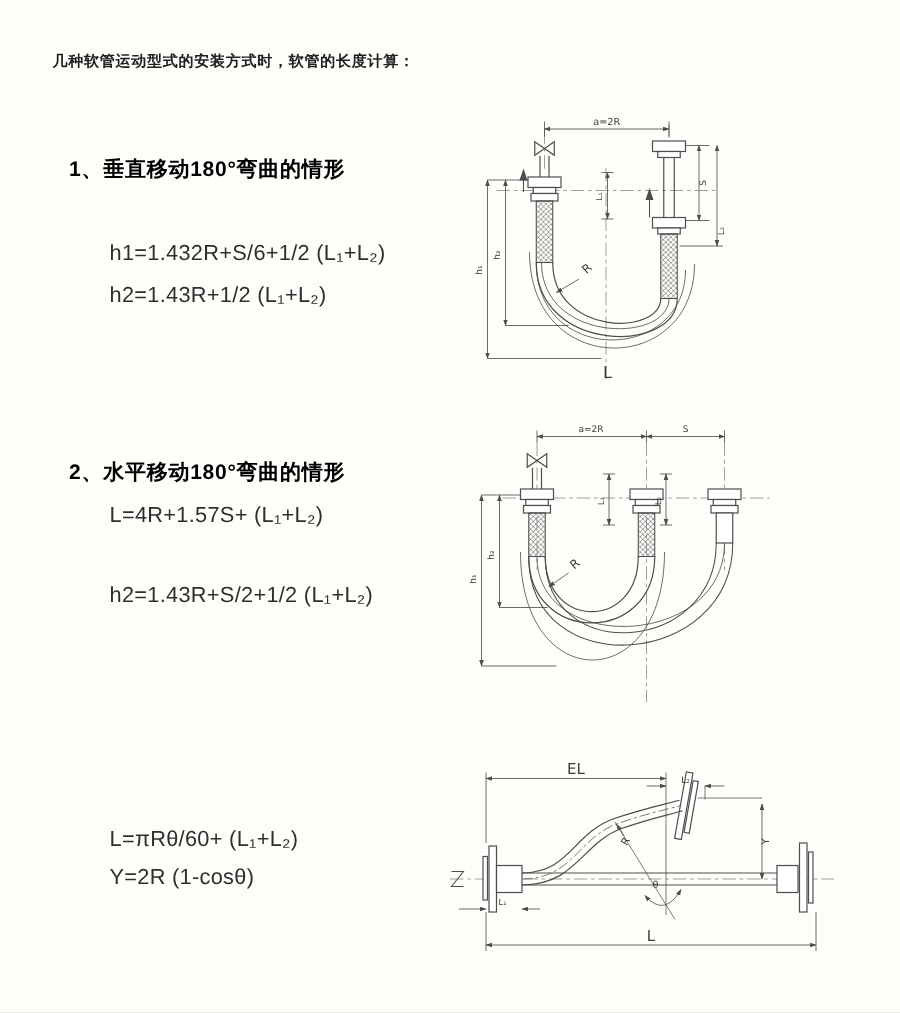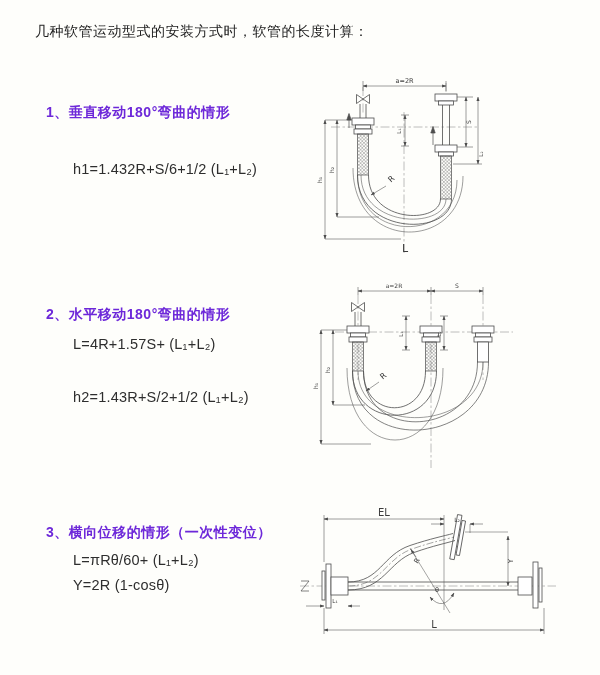--- a/index.html
+++ b/index.html
@@ -1,41 +1,41 @@
 <!DOCTYPE html>
 <html><head>
 <meta charset="utf-8">
 <style>
   html,body{margin:0;padding:0;background:#ddd;}
   .page{position:relative;width:600px;height:675px;background:#fefefb;overflow:hidden;
         font-family:"Liberation Sans","DejaVu Sans",sans-serif;color:#222;}
-  .doc-title{position:absolute;left:35px;top:23px;font-size:14px;font-weight:400;
+  .doc-title{position:absolute;left:35px;top:34px;font-size:10px;font-weight:700;
         color:#1e1e1e;letter-spacing:.5px;white-space:nowrap;}
-  .heading{position:absolute;font-size:14px;font-weight:700;color:#6d28d9;
+  .heading{position:absolute;font-size:14px;font-weight:700;color:#000000;
         letter-spacing:.5px;white-space:nowrap;text-align:center;}
   .formula{position:absolute;font-size:14.5px;font-weight:400;color:#2e2e2e;
         letter-spacing:.2px;white-space:nowrap;}
   svg{position:absolute;}
   .lbl{font-family:"DejaVu Sans",sans-serif;fill:#3c3c3c;}
 </style>
 </head>
 <body>
 
 <div class="page">
 
   <div class="doc-title">几种软管运动型式的安装方式时，软管的长度计算：</div>
 
   <div class="heading" style="left:46px;top:104px">1、垂直移动180°弯曲的情形</div>
   <div class="formula" style="left:73px;top:161px">h1=1.432R+S/6+1/2 (L₁+L₂)</div>
+  <div class="formula" style="left:73px;top:189px">h2=1.43R+1/2 (L₁+L₂)</div>
 
   <div class="heading" style="left:46px;top:306px">2、水平移动180°弯曲的情形</div>
   <div class="formula" style="left:73px;top:336px">L=4R+1.57S+ (L₁+L₂)</div>
   <div class="formula" style="left:73px;top:389px">h2=1.43R+S/2+1/2 (L₁+L₂)</div>
 
-  <div class="heading" style="left:46px;top:524px">3、横向位移的情形（一次性变位）</div>
   <div class="formula" style="left:73px;top:552px">L=πRθ/60+ (L₁+L₂)</div>
   <div class="formula" style="left:73px;top:577px">Y=2R (1-cosθ)</div>
 
   <svg style="left:313px;top:68px" width="285" height="192" viewBox="0 0 285 192">
     <defs>
       <marker id="a1" viewBox="0 0 10 10" refX="9" refY="5" markerWidth="8" markerHeight="8" orient="auto-start-reverse">
         <path d="M0,1.5 L10,5 L0,8.5 z" fill="#4d4d4d"></path>
       </marker>
       <pattern id="b1" width="3.4" height="3.4" patternUnits="userSpaceOnUse">
         <path d="M0,3.4 L3.4,0 M0,0 L3.4,3.4" stroke="#777" stroke-width="0.45"></path>

